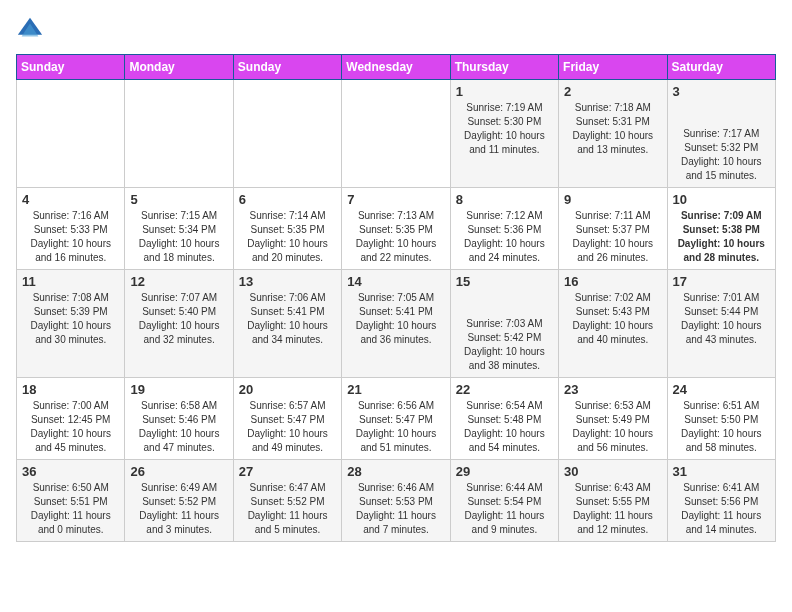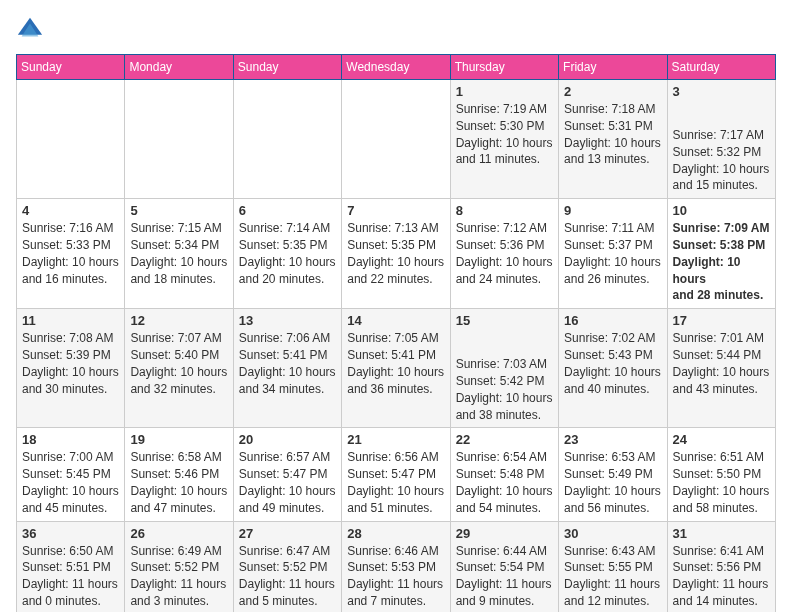--- a/index.html
+++ b/index.html
@@ -46,24 +46,24 @@
     .location {
       font-size: 14px;
       color: #555;
     }
     table {
       width: 100%;
       border-collapse: collapse;
       table-layout: fixed;
     }
     thead th {
-      background-color: #ec4899;
+      background-color: #d946ef;
       color: #fff;
       font-size: 12px;
-      font-weight: normal;
+      font-weight: bold;
       padding: 5px 4px;
       text-align: left;
       border: 1px solid #1a5a9a;
     }
     tbody td {
       border: 1px solid #ccc;
       vertical-align: top;
       padding: 4px 5px;
       font-size: 10px;
       color: #333;
@@ -74,23 +74,24 @@
       background: #f5f5f5;
     }
     .day-number {
       font-size: 13px;
       font-weight: bold;
       color: #333;
       display: block;
       margin-bottom: 2px;
     }
     .day-info {
-      font-size: 12px;
+      font-size: 10px;
       line-height: 1.4;
       color: #333;
+      text-align: center;
     }
     .empty-cell {
       background: #fff !important;
     }
   </style>
 </head>
 <body>
 
 <div class="header">
   <div class="logo">
@@ -247,21 +248,21 @@
           <div class="day-info" style="white-space: pre-line;">Sunrise: 7:01 AM
 Sunset: 5:44 PM
 Daylight: 10 hours
 and 43 minutes.</div>
         </td>
       </tr>
       <tr>
         <td>
           <span class="day-number">18</span>
           <div class="day-info" style="white-space: pre-line;">Sunrise: 7:00 AM
-Sunset: 5:45 PM
+Sunset: 12:45 PM
 Daylight: 10 hours
 and 45 minutes.</div>
         </td>
         <td>
           <span class="day-number">19</span>
           <div class="day-info" style="white-space: pre-line;">Sunrise: 6:58 AM
 Sunset: 5:46 PM
 Daylight: 10 hours
 and 47 minutes.</div>
         </td>

